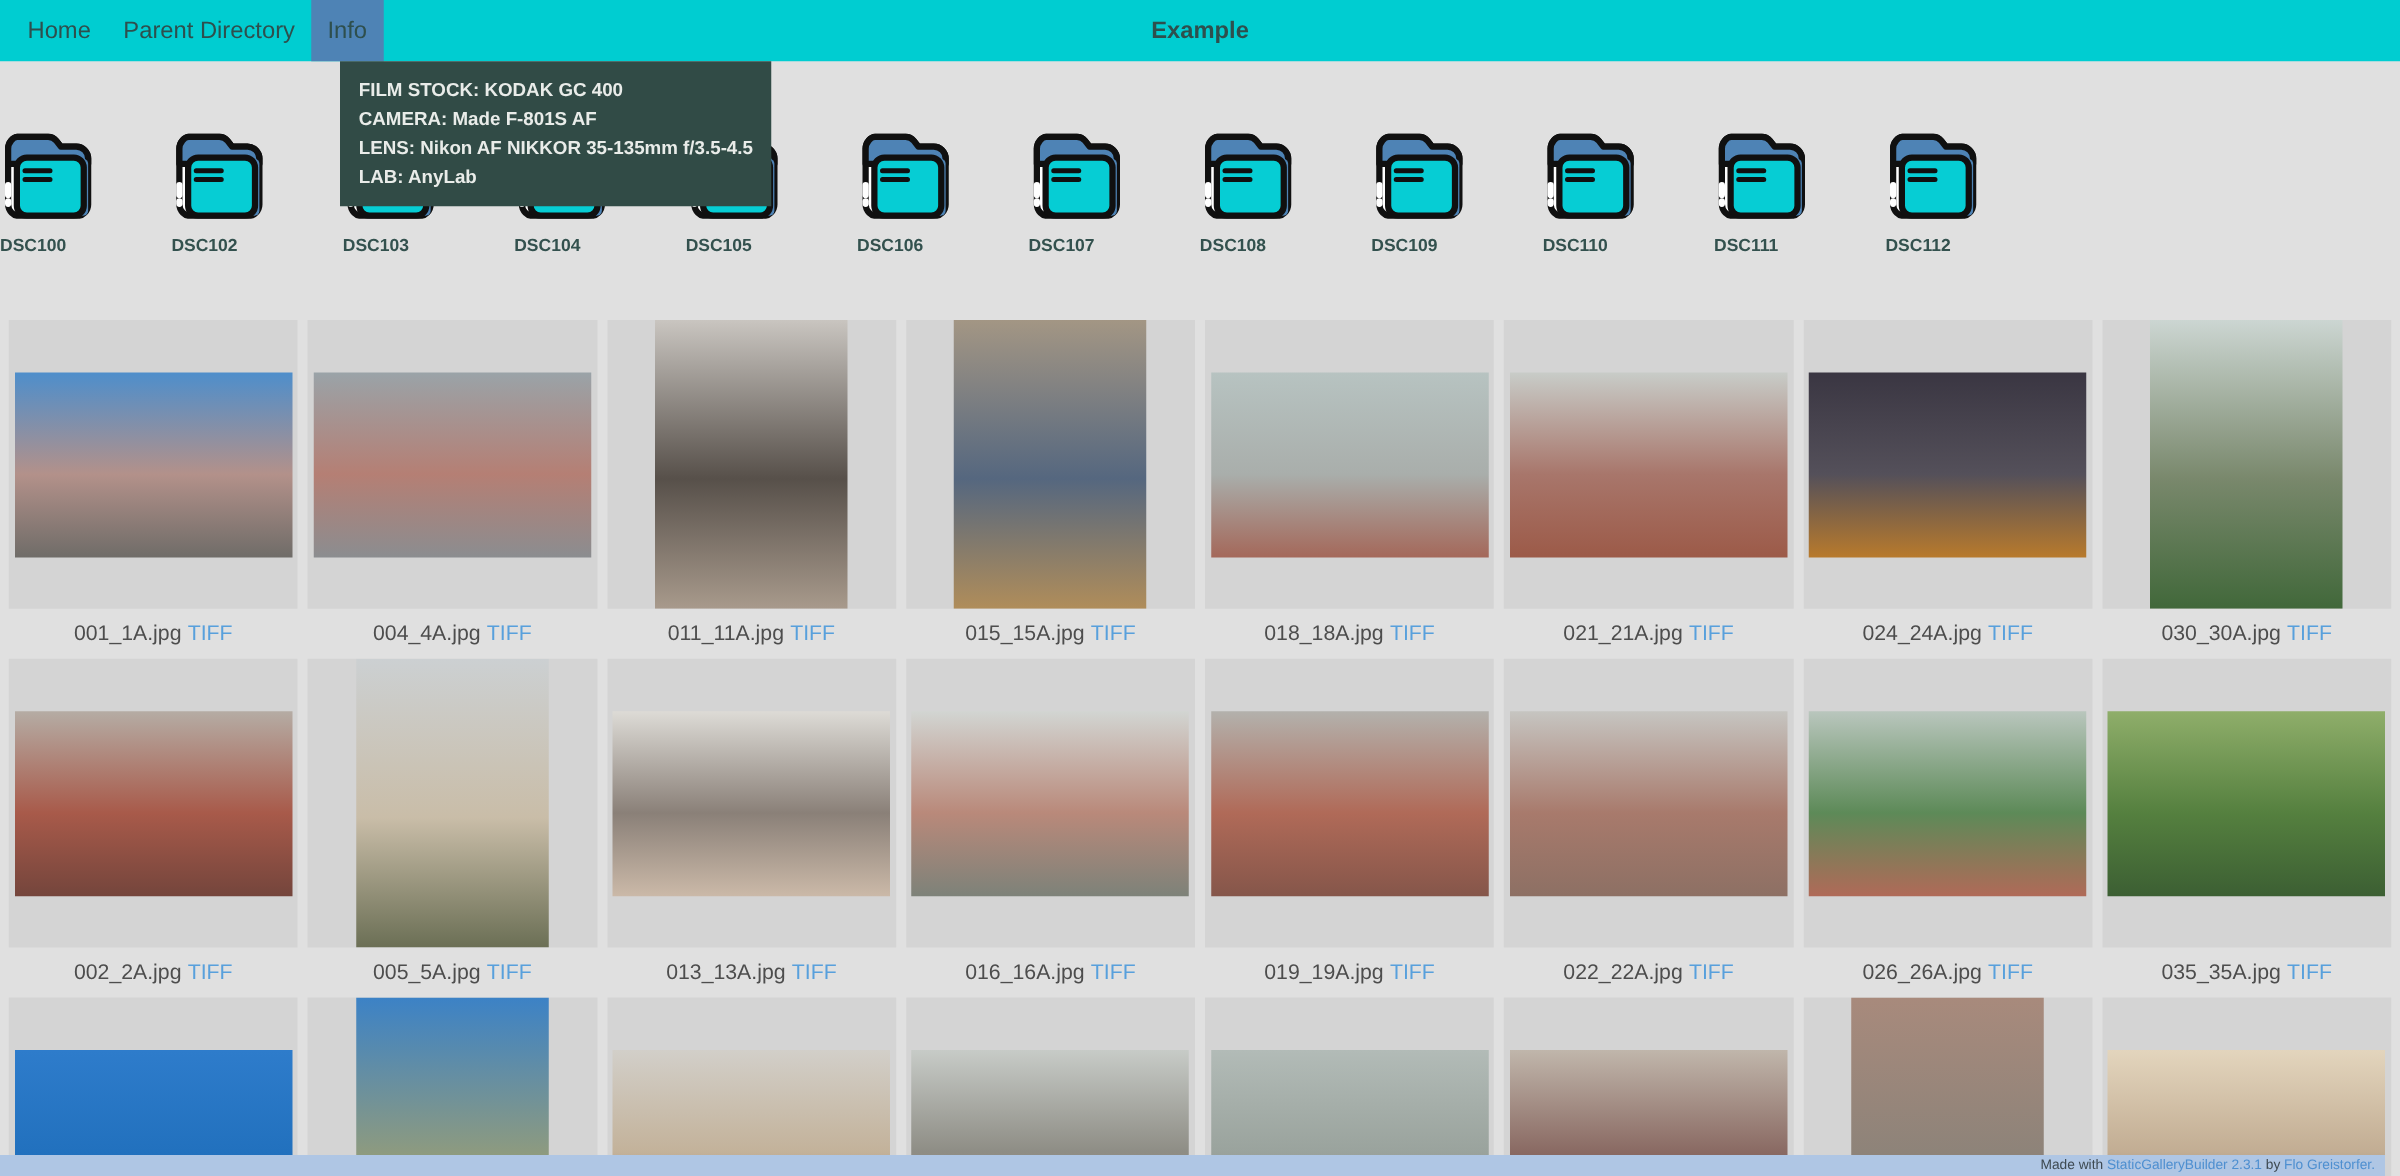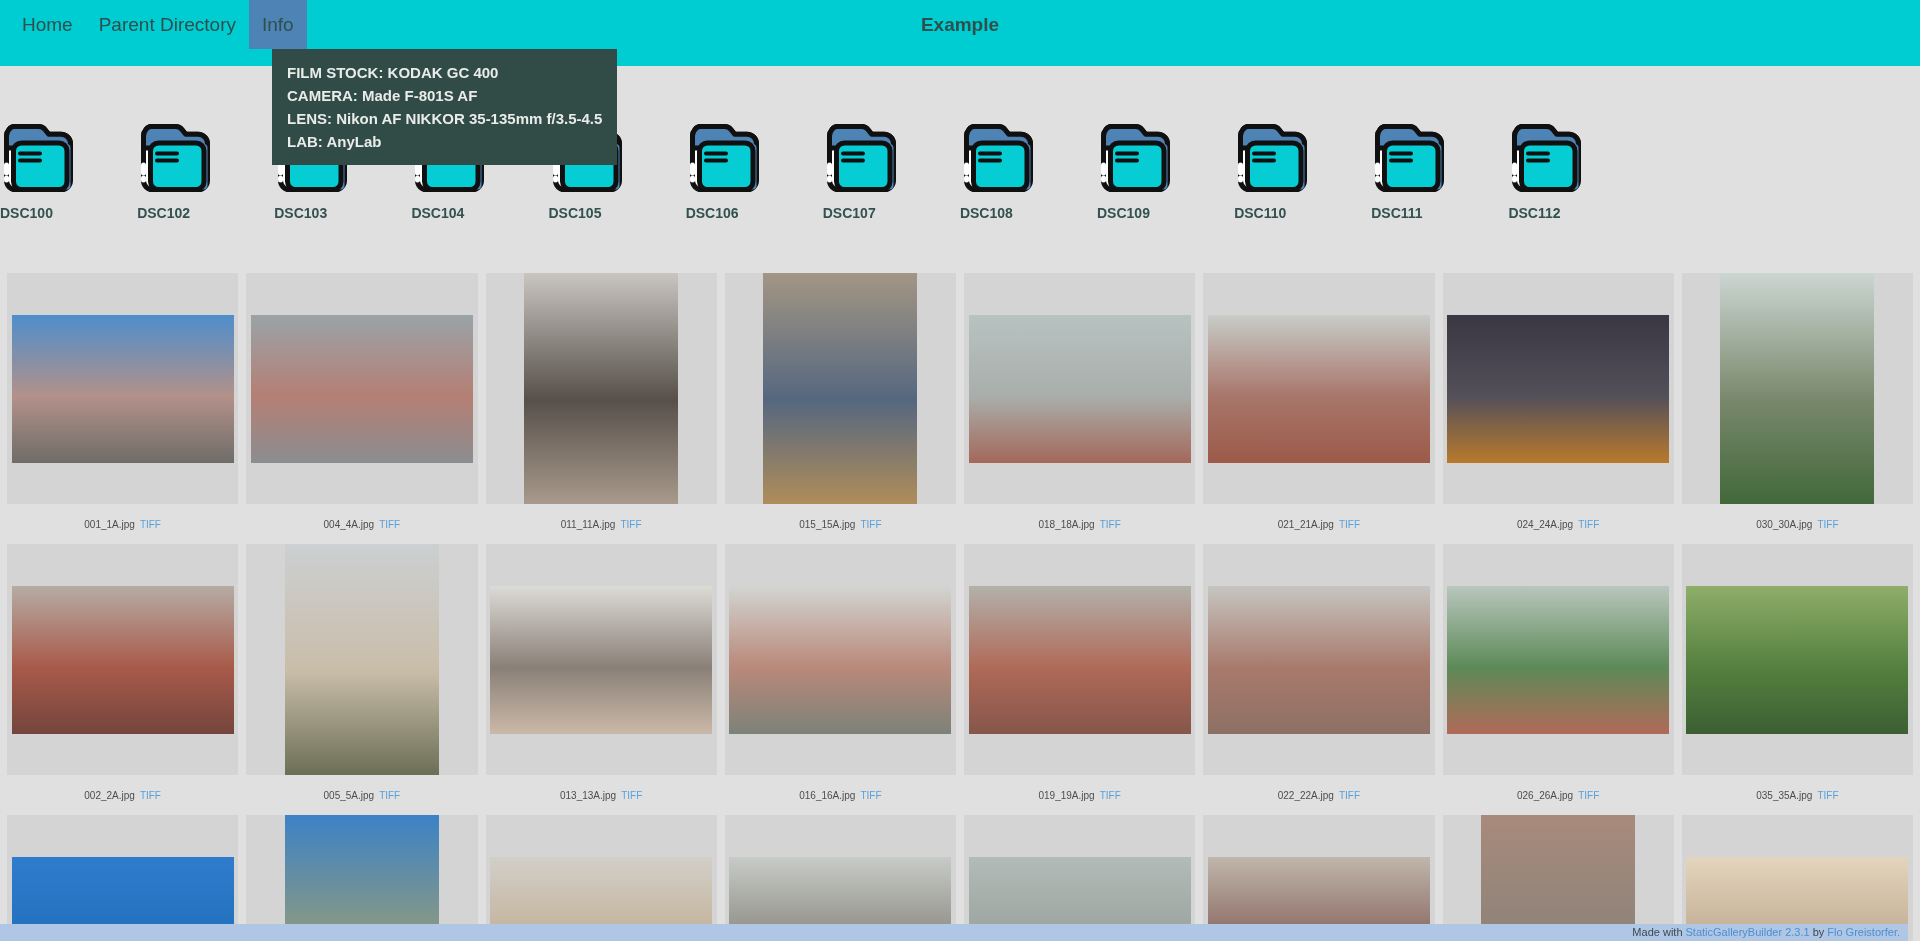--- a/index.html
+++ b/index.html
@@ -18,21 +18,21 @@
     --footer-link:#4E8FD0;
   }
   *{margin:0;padding:0;box-sizing:border-box}
   html,body{width:1920px;height:941px}
   body{
     overflow:hidden;position:relative;
     background:var(--page-bg);
     font-family:"Liberation Sans","DejaVu Sans",sans-serif;
   }
   
-  .nav{height:66px;background:var(--nav-cyan);display:flex;align-items:stretch;position:relative;z-index:5}
+  .nav{height:49px;background:var(--nav-cyan);display:flex;align-items:stretch;position:relative;z-index:5}
   .nav-links{display:flex;list-style:none;padding-left:9px}
   .nav-links a{display:block;line-height:49px;padding:0 13px;font-size:19px;font-weight:500;
     color:var(--nav-text);text-decoration:none;cursor:pointer}
   .nav-links a.active{background:var(--info-active)}
   .nav-title{position:absolute;left:50%;top:0;transform:translateX(-50%);
     line-height:49px;font-size:19px;font-weight:600;color:var(--nav-text)}
   
   .tooltip{position:absolute;left:272px;top:49px;background:var(--tooltip-bg);
     color:var(--tooltip-text);padding:12px 15px;font-size:15px;line-height:23px;
     font-weight:700;white-space:nowrap;z-index:10}
@@ -42,21 +42,21 @@
   .folder-item svg{display:block}
   .folder-label{margin-top:13px;font-size:14px;font-weight:600;color:var(--folder-label)}
   
   .grid{display:grid;grid-template-columns:repeat(8,1fr);column-gap:8px;padding:0 7px;margin-top:52px}
   .cell{display:flex;flex-direction:column}
   .thumb-box{height:231px;background:var(--cell-bg);display:flex;align-items:center;justify-content:center;overflow:hidden}
   .thumb{display:block;cursor:pointer}
   .thumb.landscape{width:222px;height:148px}
   .thumb.portrait{width:154px;height:231px}
   .caption{height:40px;display:flex;align-items:center;justify-content:center;gap:5px;
-    font-size:10px;color:var(--filename-text)}
+    font-size:17px;color:var(--filename-text)}
   .caption a{color:var(--link-blue);text-decoration:none;cursor:pointer}
   
   .footer{position:absolute;bottom:0;left:0;right:12px;height:17px;background:var(--footer-bg);
     font-size:11px;line-height:17px;text-align:right;padding-right:8px;color:var(--footer-text);z-index:20}
   .footer a{color:var(--footer-link);text-decoration:none;cursor:pointer}
   .footer span,.footer a{margin-left:3px}
 </style>
 </head>
 <body>
 

